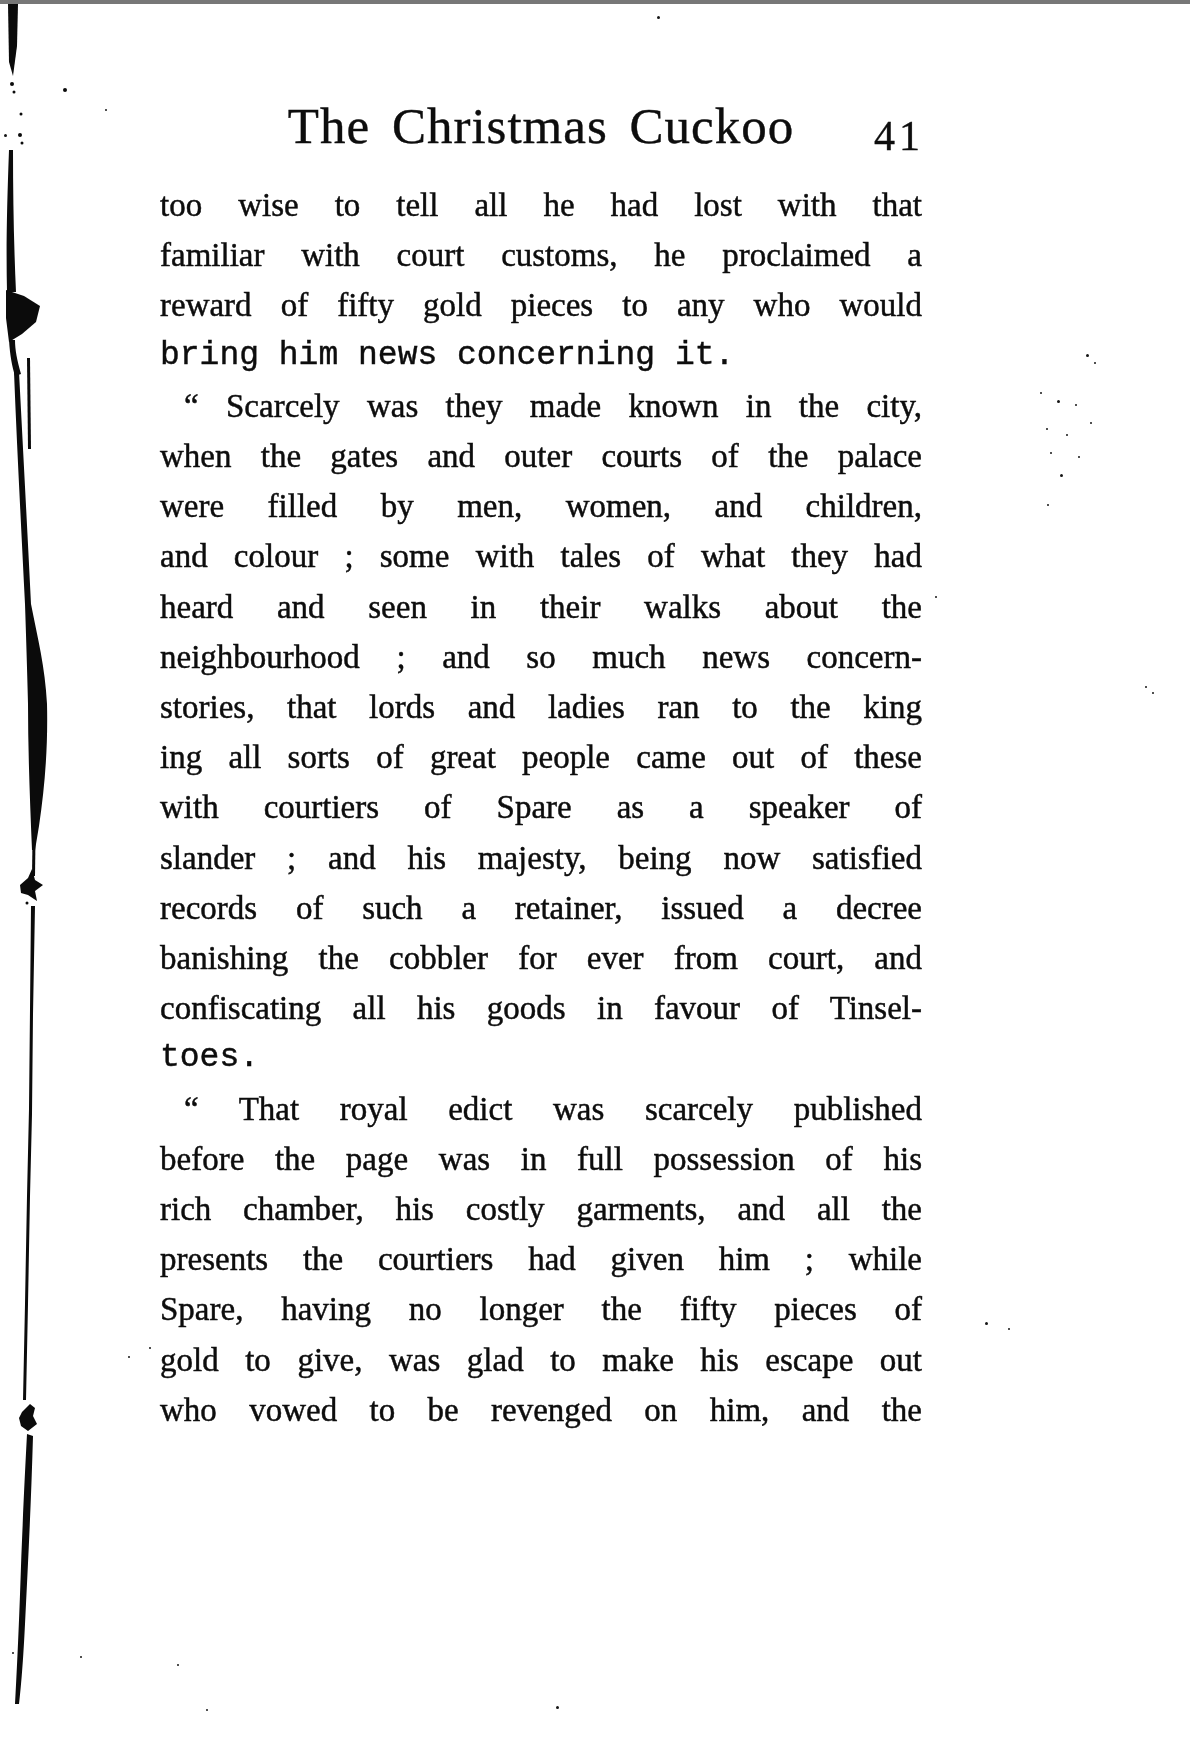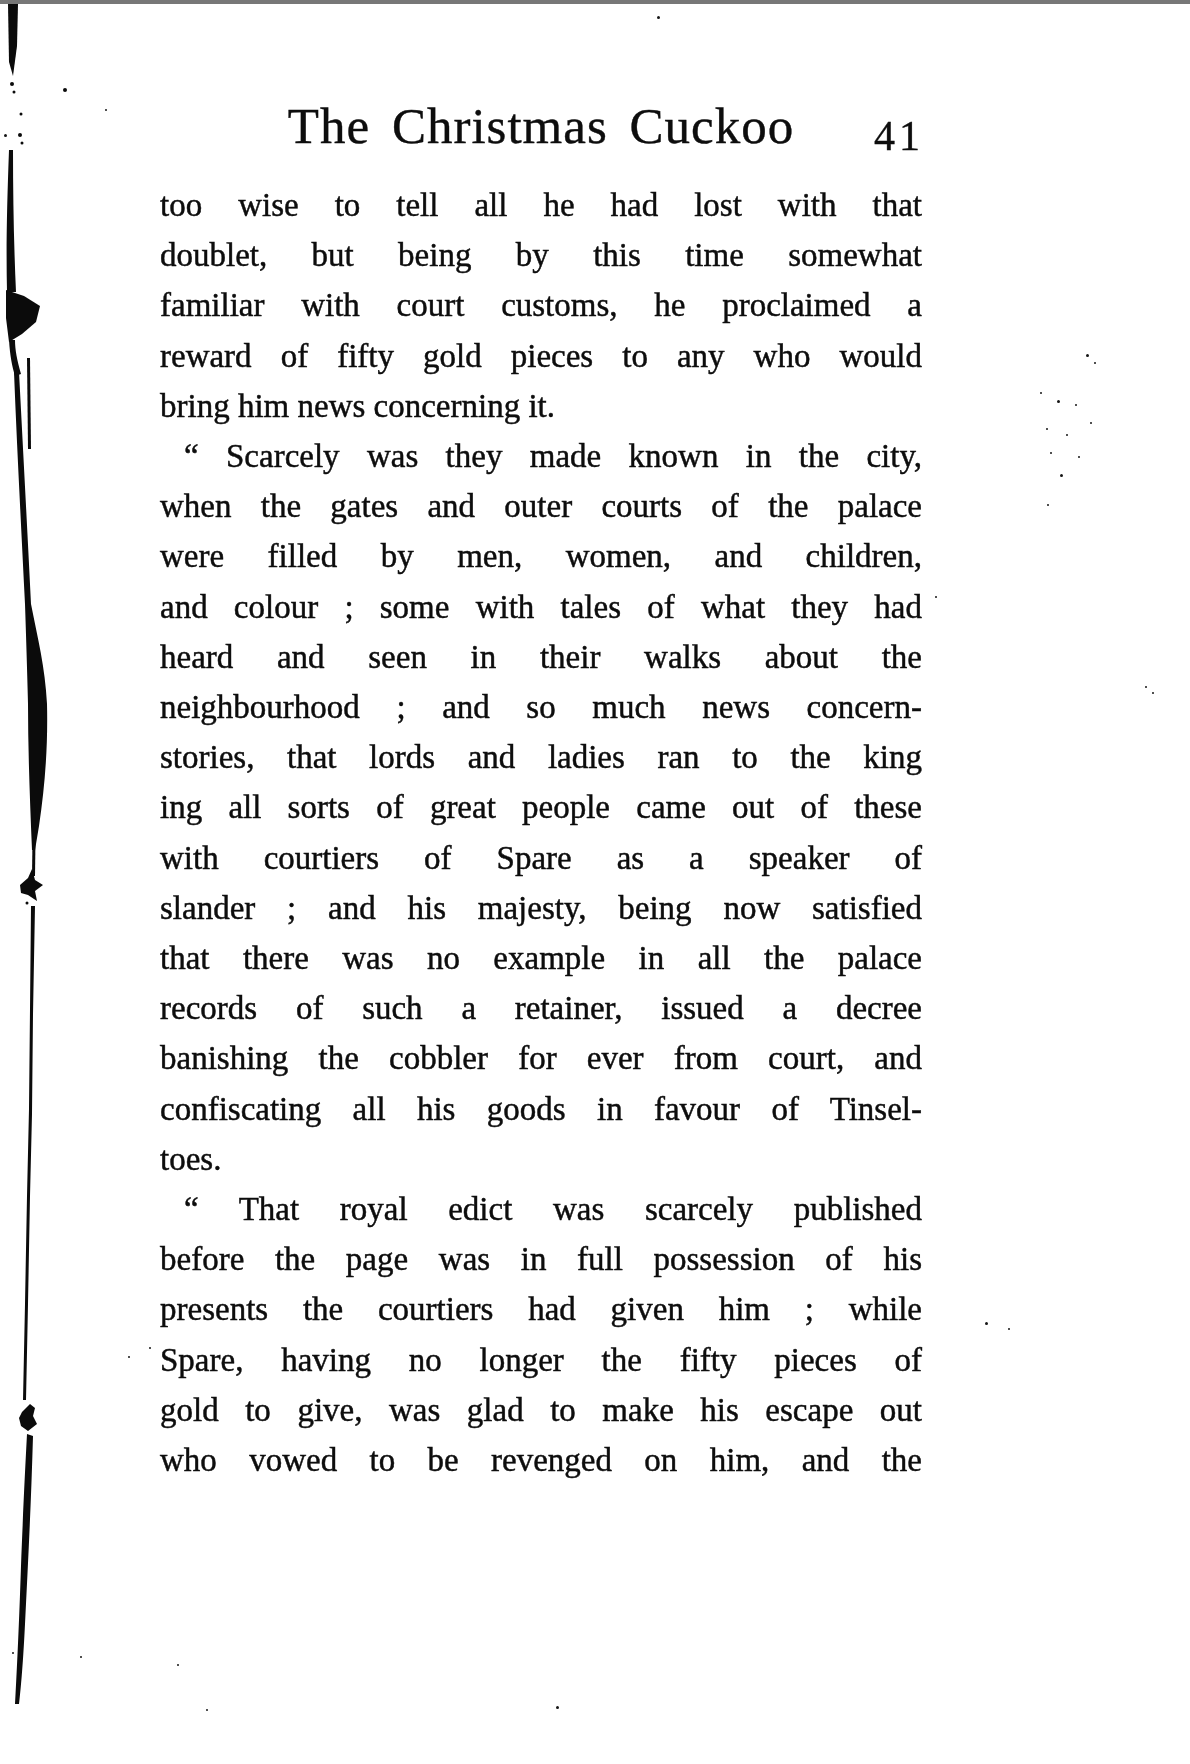--- a/index.html
+++ b/index.html
@@ -33,21 +33,21 @@
   }
   .line {
     font-size:33px;
     line-height:50.2px;
     text-align:justify;
     text-align-last:justify;
     text-justify:inter-word;
     -webkit-text-stroke:0.45px currentColor;
     white-space:normal;
   }
-  .line.short { text-align:center; text-align-last:left; }
+  .line.short { text-align:center; text-align-last:left;font-family:Liberation Mono, monospace; }
   .line.indent { text-indent:24px; }
   
   .binding { position:absolute; top:0; left:0; }
   .speck {
     position:absolute; background:#161616; border-radius:50%;
   }
 </style>
 </head>
 <body>
 
@@ -86,41 +86,40 @@
     </g>
   </svg>
 
   <div class="header">
     <div class="title">The Christmas Cuckoo</div>
     <div class="pagenum">41</div>
   </div>
 
   <div class="body" id="text-block">
       <div class="line">too wise to tell all he had lost with that</div>
-      <div class="line">doublet, but being by this time somewhat</div>
       <div class="line">familiar with court customs, he proclaimed a</div>
       <div class="line">reward of fifty gold pieces to any who would</div>
       <div class="line short">bring him news concerning it.</div>
       <div class="line indent">“ Scarcely was they made known in the city,</div>
       <div class="line">when the gates and outer courts of the palace</div>
       <div class="line">were filled by men, women, and children,</div>
       <div class="line">and colour ; some with tales of what they had</div>
       <div class="line">heard and seen in their walks about the</div>
       <div class="line">neighbourhood ; and so much news concern-</div>
       <div class="line">stories, that lords and ladies ran to the king</div>
       <div class="line">ing all sorts of great people came out of these</div>
       <div class="line">with courtiers of Spare as a speaker of</div>
       <div class="line">slander ; and his majesty, being now satisfied</div>
-      <div class="line">that there was no example in all the palace</div>
       <div class="line">records of such a retainer, issued a decree</div>
       <div class="line">banishing the cobbler for ever from court, and</div>
       <div class="line">confiscating all his goods in favour of Tinsel-</div>
       <div class="line short">toes.</div>
       <div class="line indent">“ That royal edict was scarcely published</div>
       <div class="line">before the page was in full possession of his</div>
+      <div class="line">rich chamber, his costly garments, and all the</div>
       <div class="line">presents the courtiers had given him ; while</div>
       <div class="line">Spare, having no longer the fifty pieces of</div>
       <div class="line">gold to give, was glad to make his escape out</div>
       <div class="line">who vowed to be revenged on him, and the</div>
     </div>
 
   <div id="specks">
       <div class="speck" style="left: 657px; top: 12px; width: 3px; height: 3px;"></div>
       <div class="speck" style="left: 4px; top: 130px; width: 3px; height: 3px;"></div>
       <div class="speck" style="left: 105px; top: 105px; width: 2px; height: 2px;"></div>

